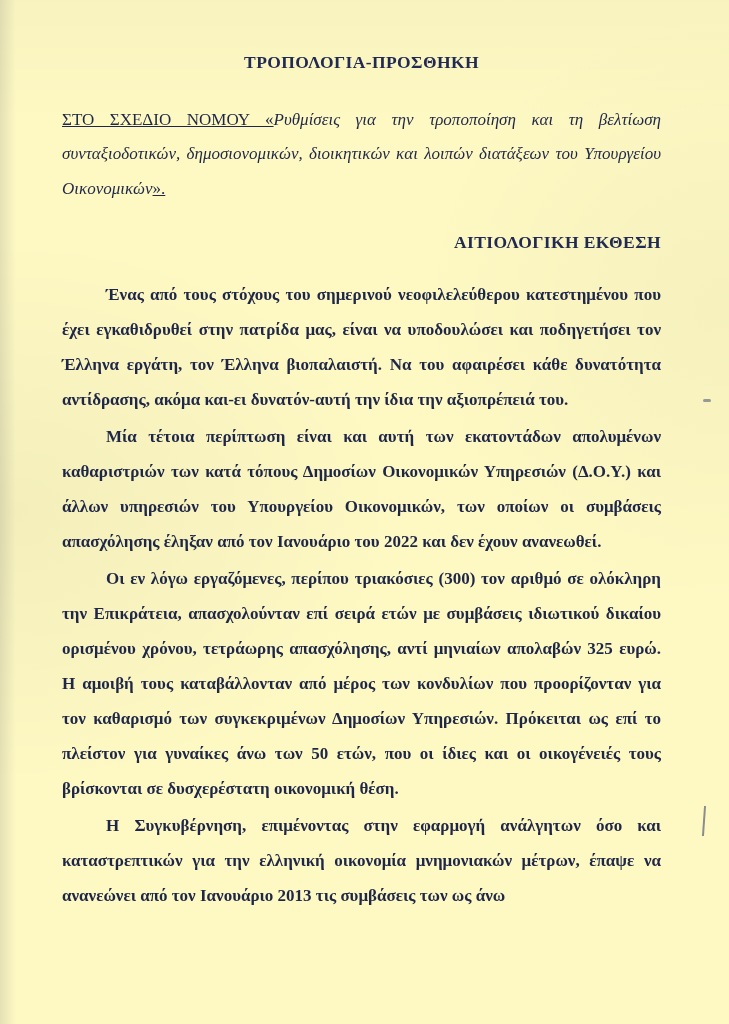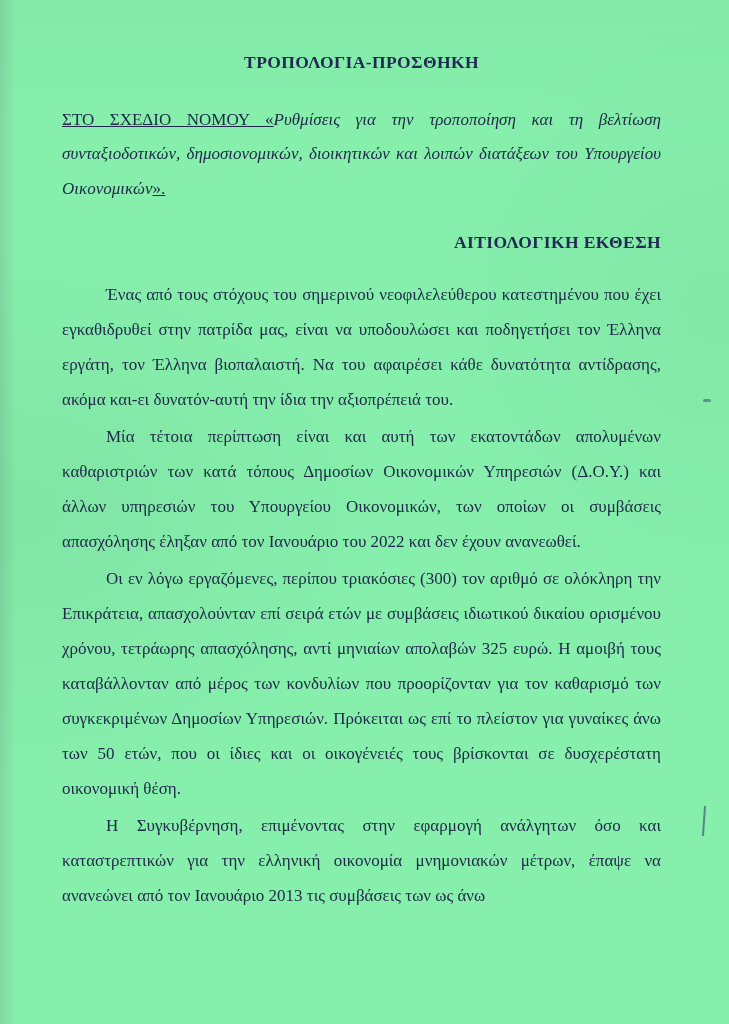--- a/index.html
+++ b/index.html
@@ -11,21 +11,21 @@
     width: 729px;
     height: 1024px;
     overflow: hidden;
     font-family: "Liberation Serif", serif;
     color: #1c2340;
   }
   .page {
     position: relative;
     width: 729px;
     height: 1024px;
-    background: #86efac;
+    background: #fef9c3;
     box-sizing: border-box;
     padding: 0;
   }
   
   .scan-shade {
     position: absolute;
     inset: 0;
     pointer-events: none;
     background:
       radial-gradient(ellipse at 2% 50%, rgba(0,0,0,0.045), rgba(0,0,0,0) 38%),
@@ -59,20 +59,21 @@
     margin: 26px 0 24px 0;
     color: #202a52;
   }
   p.body-par {
     font-size: 17px;
     line-height: 2.06;
     text-align: justify;
     text-indent: 44px;
     margin: 0 0 2px 0;
     color: #1e2748;
+    font-weight: bold;
   }
   p.body-par:last-child { margin-bottom: 12px; }
   .mark-right {
     position: absolute;
     right: 24px;
     top: 806px;
     width: 2px;
     height: 30px;
     background: #2a3566;
     opacity: 0.55;

